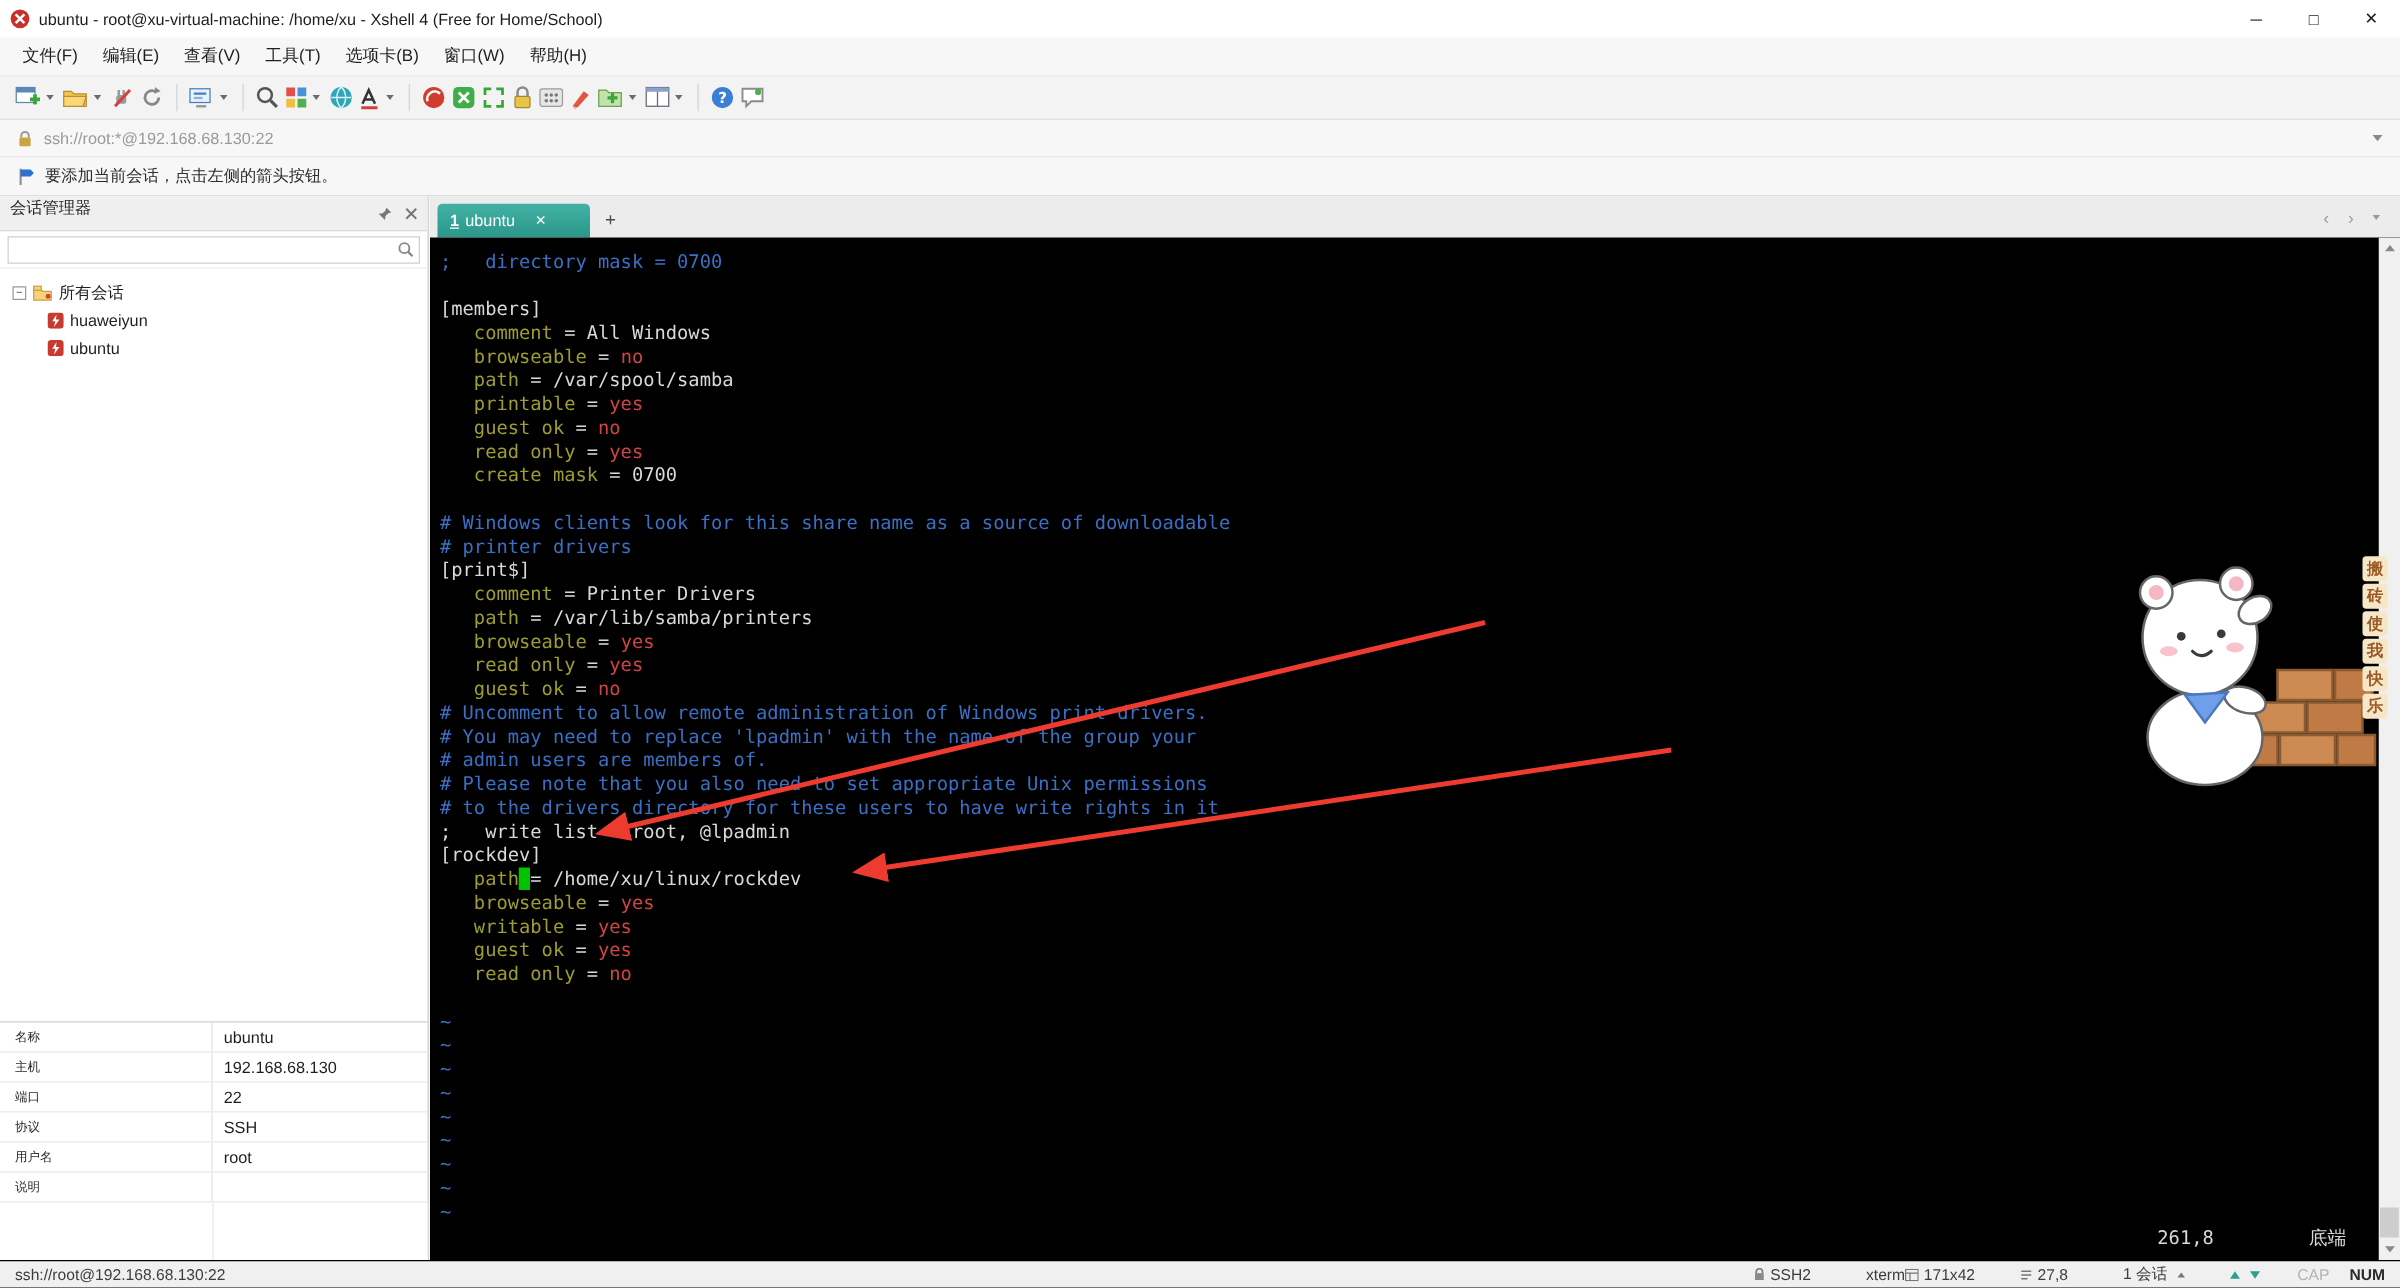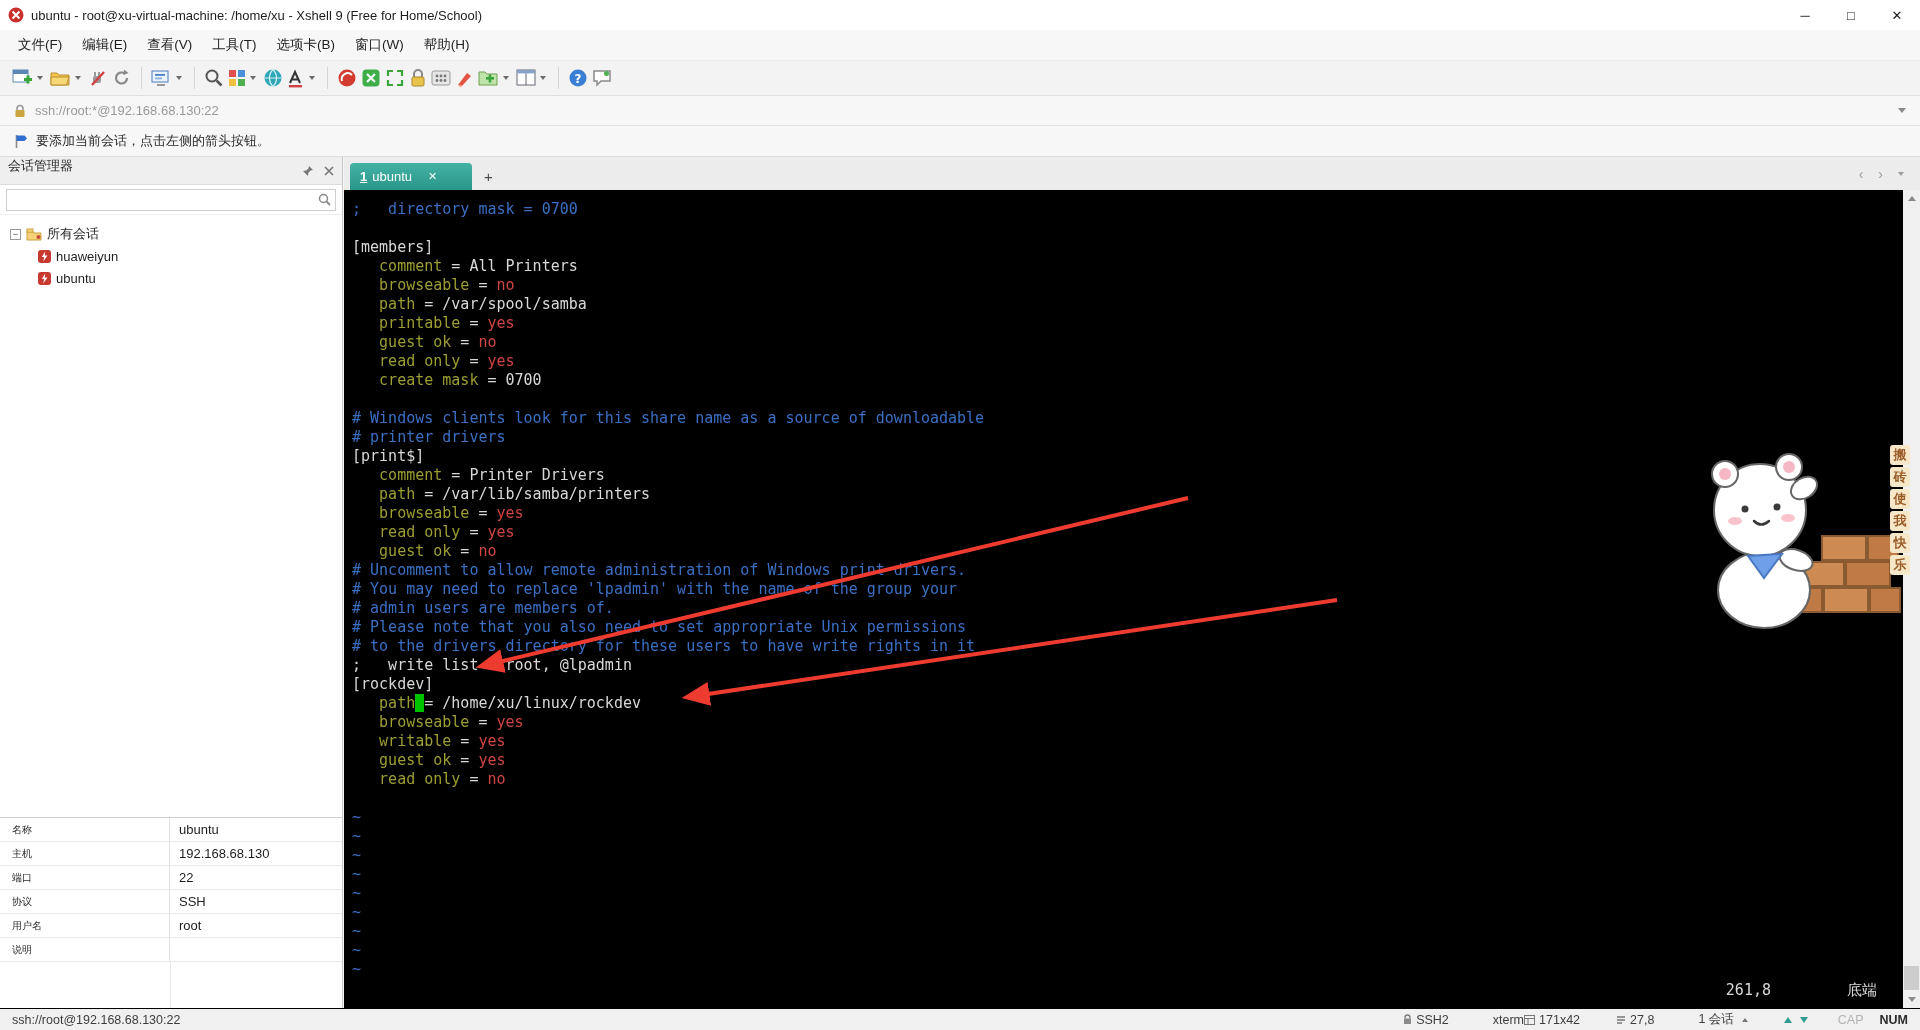--- a/index.html
+++ b/index.html
@@ -96,21 +96,21 @@
 
 <div class="app">
 
   <div class="titlebar">
     <span style="display:flex">
       <svg width="16" height="16">
           <circle cx="8" cy="8" r="7.5" fill="#c9302c"></circle>
           <path d="M4.5 4.5 L11.5 11.5 M11.5 4.5 L4.5 11.5" stroke="#fff" stroke-width="2"></path>
         </svg>
     </span>
-    <span class="title-text">ubuntu - root@xu-virtual-machine: /home/xu - Xshell 9 (Free for Home/School)</span>
+    <span class="title-text">ubuntu - root@xu-virtual-machine: /home/xu - Xshell 4 (Free for Home/School)</span>
     <div class="win-controls">
       <div class="win-btn">─</div>
       <div class="win-btn">□</div>
       <div class="win-btn">✕</div>
     </div>
   </div>
 
   <div class="menubar">
       <span class="menu-item">文件(F)</span>
       <span class="menu-item">编辑(E)</span>
@@ -384,21 +384,21 @@
         <span>‹</span>
         <span>›</span>
         <span class="drop"></span>
       </span>
     </div>
     <div class="terminal">
       <div>
           <div class="trow"><span class="tc">;   directory mask = 0700</span></div>
           <div class="trow"> </div>
           <div class="trow"><span class="ts">[members]</span></div>
-          <div class="trow"><span class="tk">   comment</span><span class="tv"> = All Printers</span></div>
+          <div class="trow"><span class="tk">   comment</span><span class="tv"> = All Windows</span></div>
           <div class="trow"><span class="tk">   browseable</span><span class="tv"> = </span><span class="tb">no</span></div>
           <div class="trow"><span class="tk">   path</span><span class="tv"> = /var/spool/samba</span></div>
           <div class="trow"><span class="tk">   printable</span><span class="tv"> = </span><span class="tb">yes</span></div>
           <div class="trow"><span class="tk">   guest ok</span><span class="tv"> = </span><span class="tb">no</span></div>
           <div class="trow"><span class="tk">   read only</span><span class="tv"> = </span><span class="tb">yes</span></div>
           <div class="trow"><span class="tk">   create mask</span><span class="tv"> = 0700</span></div>
           <div class="trow"> </div>
           <div class="trow"><span class="tc"># Windows clients look for this share name as a source of downloadable</span></div>
           <div class="trow"><span class="tc"># printer drivers</span></div>
           <div class="trow"><span class="ts">[print$]</span></div>

